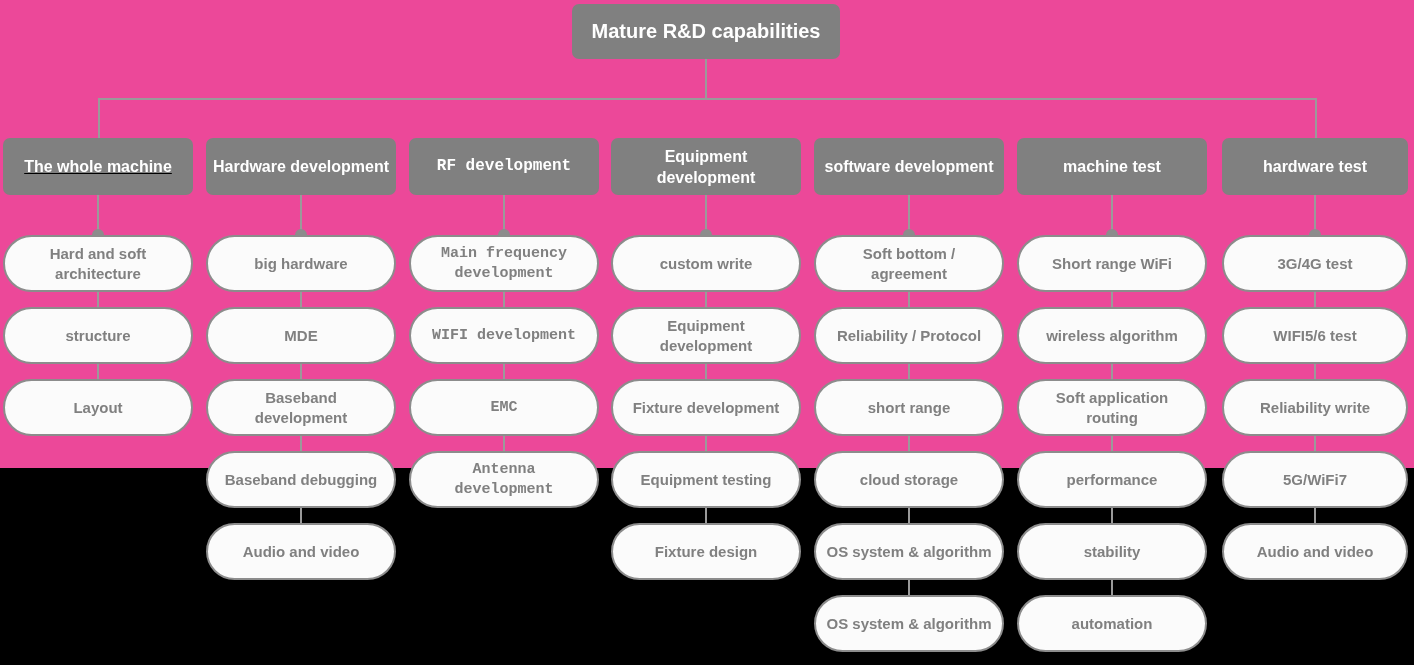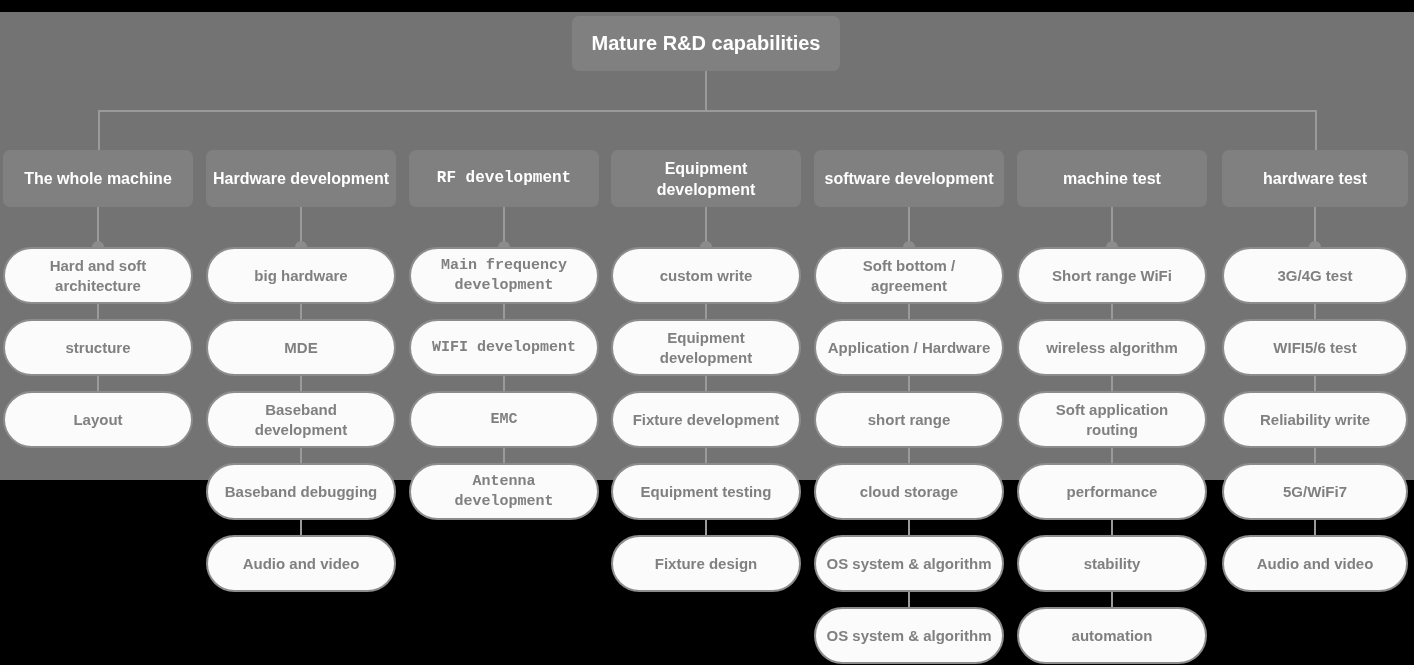--- a/index.html
+++ b/index.html
@@ -1,19 +1,19 @@
 <!DOCTYPE html>
 <html><head>
 <meta charset="utf-8">
 <style>
   html,body{margin:0;padding:0;background:#000;}
   body{width:1414px;height:665px;overflow:hidden;
        font-family:"Liberation Sans","DejaVu Sans",sans-serif;}
 
-  #stage{position:relative;width:1414px;height:468px;background:#737373;margin-top:12px;}
+  #stage{position:relative;width:1414px;height:468px;background:#ec4899;}
 
   
   .root-box{
     position:absolute;
     left:572px; top:4px; width:268px; height:55px;
     background:#808080;
     border-radius:7px;
     color:#ffffff;
     font-size:20px;
     font-weight:bold;
@@ -106,21 +106,21 @@
   <div class="root-box">
     <span>Mature R&amp;D capabilities</span>
   </div>
 
   <div class="line v root-stem"></div>
   <div class="line h bus"></div>
   <div class="line v drop-left"></div>
   <div class="line v drop-right"></div>
 
   <div id="columns-host">
-      <div class="col" style="left: 3px; width: 190px;">
+      <div class="col" style="left: 3px; width: 190px; text-decoration: underline;">
         <div class="col-head">
           <span>The whole machine</span>
         </div>
         <div class="col-stem"></div>
         <div class="col-dot"></div>
         <div class="items">
           <div class="item-wrap">
             <div class="pill">
               <span>Hard and soft architecture</span>
             </div>
@@ -256,21 +256,21 @@
         <div class="col-dot"></div>
         <div class="items">
           <div class="item-wrap">
             <div class="pill">
               <span>Soft bottom / agreement</span>
             </div>
             <div class="pill-link"></div>
           </div>
           <div class="item-wrap">
             <div class="pill">
-              <span>Application / Hardware</span>
+              <span>Reliability / Protocol</span>
             </div>
             <div class="pill-link"></div>
           </div>
           <div class="item-wrap">
             <div class="pill">
               <span>short range</span>
             </div>
             <div class="pill-link"></div>
           </div>
           <div class="item-wrap">

